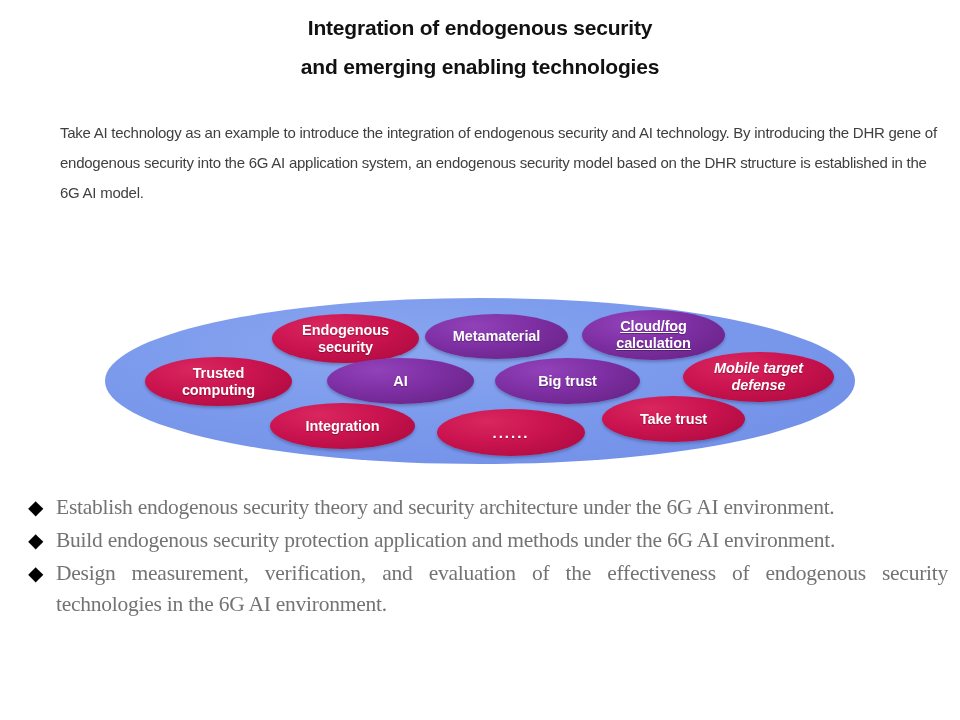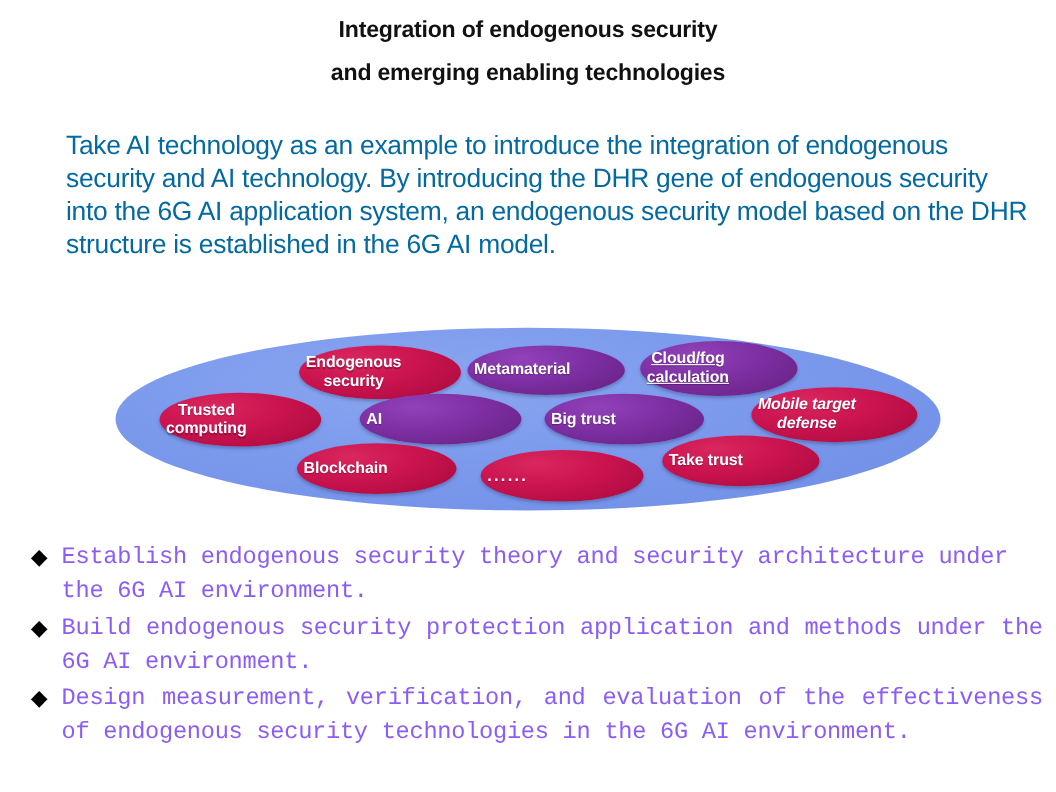--- a/index.html
+++ b/index.html
@@ -32,23 +32,23 @@
     white-space: pre-line;
   }
 
   
   .intro-paragraph {
     position: absolute;
     left: 60px;
     top: 118px;
     width: 880px;
     font-family: "Liberation Sans", sans-serif;
-    font-size: 24px;
+    font-size: 15px;
     line-height: 30px;
-    color: #0369a1;
+    color: #404040;
     letter-spacing: -0.25px;
   }
 
   
   .diagram {
     position: absolute;
     left: 0;
     top: 0;
     width: 960px;
     height: 720px;
@@ -68,20 +68,21 @@
     width: 750px;
     height: 166px;
     border-radius: 50%;
     background: radial-gradient(ellipse at 38% 30%, #8aa6f0 0%, #7b9aec 45%, #6f8ce6 100%);
   }
   .node {
     position: absolute;
     border-radius: 50%;
     display: flex;
     align-items: center;
+    justify-content: center;
     text-align: center;
     color: #ffffff;
     font-family: "Liberation Sans", sans-serif;
     font-weight: bold;
     font-size: 14.5px;
     line-height: 17px;
     letter-spacing: -0.1px;
     text-shadow: 0 1px 1px rgba(0,0,0,0.30);
     box-shadow: 0 2px 3px rgba(20,20,60,0.28);
   }
@@ -109,24 +110,24 @@
   .bullet-marker {
     flex: 0 0 auto;
     width: 28px;
     font-size: 20px;
     line-height: 31px;
     color: #000000;
     text-align: left;
   }
   .bullet-text {
     flex: 1 1 auto;
-    font-family: Liberation Mono, monospace;
+    font-family: Liberation Serif, serif;
     font-size: 21.5px;
     line-height: 31px;
-    color: #8b5cf6;
+    color: #737373;
     letter-spacing: -0.25px;
     text-align: justify;
     text-justify: inter-word;
   }
   .bullet-text.no-justify { text-align: left; }
 </style>
 </head>
 <body>
 
 <div class="slide-title">Integration of endogenous security
@@ -157,21 +158,21 @@
           <span class="node-label">AI</span>
         </div>
         <div class="node purple" style="left: 390px; top: 60px; width: 145px; height: 46px;">
           <span class="node-label">Big trust</span>
         </div>
         <div class="node crimson" style="left: 578px; top: 54px; width: 151px; height: 50px; font-style: italic;">
           <span class="node-label">Mobile target
 defense</span>
         </div>
         <div class="node crimson" style="left: 165px; top: 105px; width: 145px; height: 46px;">
-          <span class="node-label">Blockchain</span>
+          <span class="node-label">Integration</span>
         </div>
         <div class="node crimson dots" style="left: 332px; top: 111px; width: 148px; height: 47px;">
           <span class="node-label">......</span>
         </div>
         <div class="node crimson" style="left: 497px; top: 98px; width: 143px; height: 46px;">
           <span class="node-label">Take trust</span>
         </div>
       </div>
   </div>
 </div>

